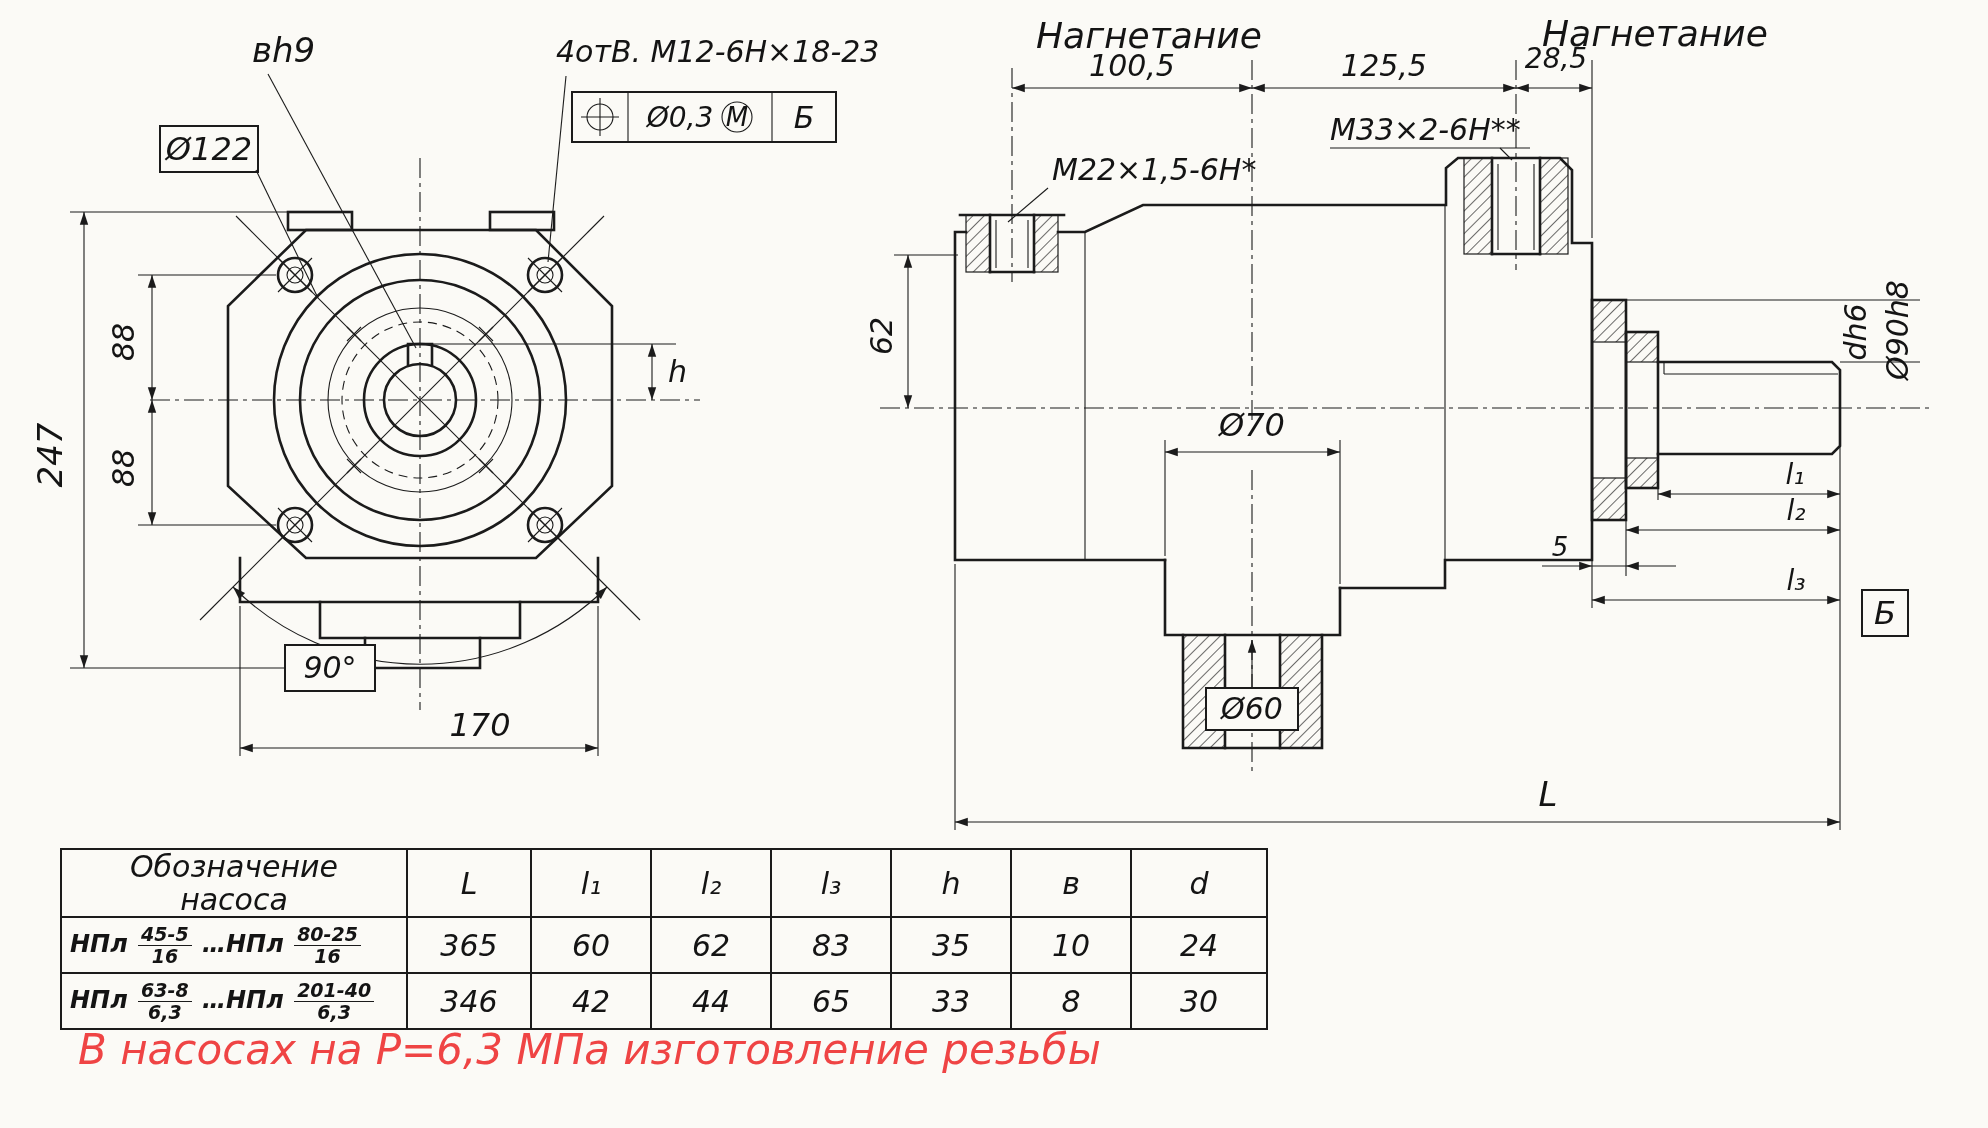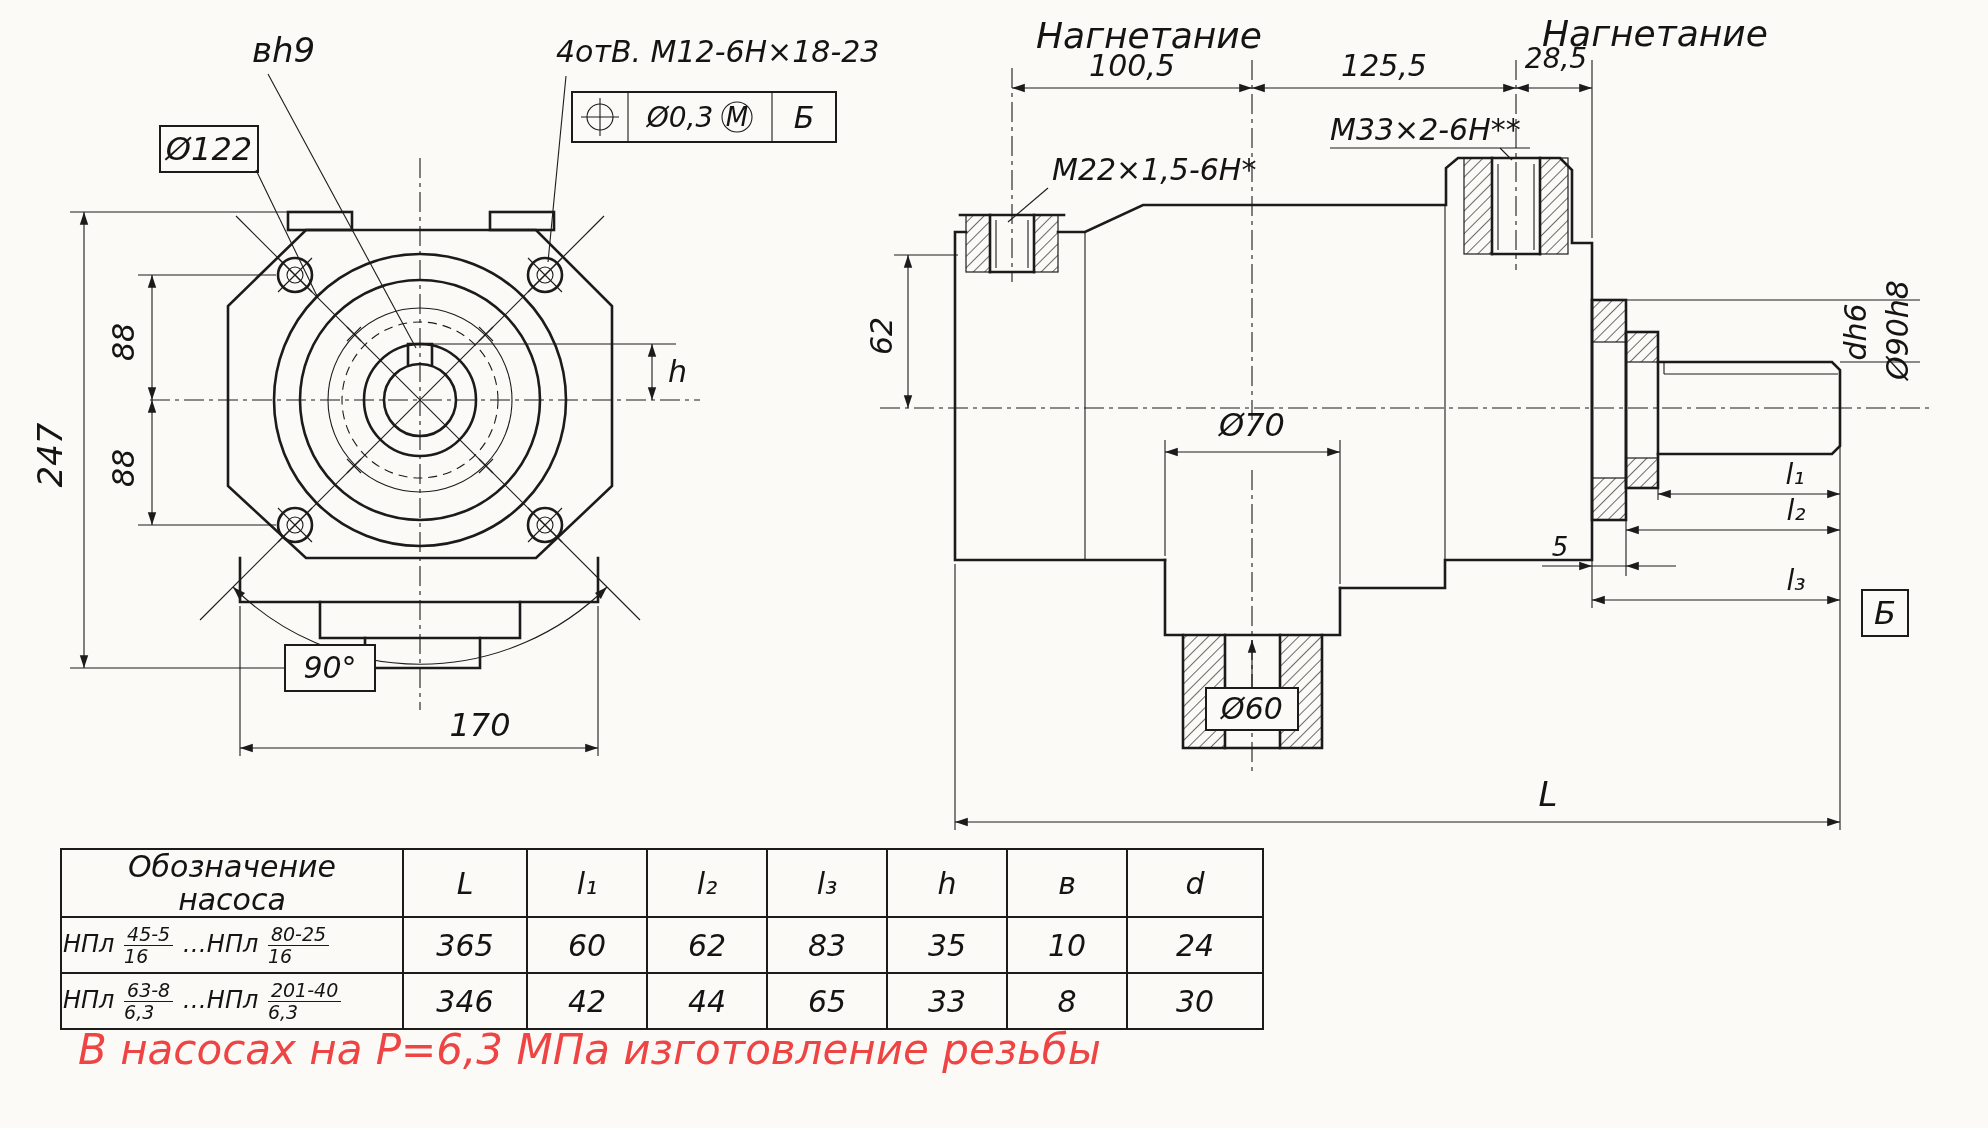--- a/index.html
+++ b/index.html
@@ -15,26 +15,26 @@
   .hatched{fill:url(#hatch);stroke:#1b1b1b;stroke-width:1.2;}
   .wbox{fill:#fbfaf6;stroke:#1b1b1b;stroke-width:2;}
   .t26{font-size:26px;}.t28{font-size:28px;}.t30{font-size:30px;}.t32{font-size:32px;}
   .t34{font-size:34px;}.t36{font-size:36px;}
   
   .dim-table{position:absolute;left:60px;top:848px;border-collapse:collapse;
              font-style:italic;color:#141414;}
   .dim-table td{border:2.2px solid #1b1b1b;text-align:center;vertical-align:middle;
                 padding:0 4px;font-size:30px;}
   .dim-table tr.hdr td{font-size:30px;}
-  .dim-table td.des{width:332px;font-size:24px;text-align:left;padding-left:1px;}
+  .dim-table td.des{width:332px;font-size:24px;text-align:left;padding-left:8px;font-weight:bold;}
   .dim-table td.des-h{width:332px;font-size:23px;line-height:1.1;text-align:center;}
   .dim-table td.v{width:110px;height:54px;}
   .dim-table td.vL{width:114px;}.dim-table td.vd{width:126px;}
   .dim-table tr.hdr td{height:56px;}
-  .frac{display:inline-block;vertical-align:middle;text-align:left;font-size:19px;
+  .frac{display:inline-block;vertical-align:middle;text-align:center;font-size:19px;
         line-height:1.08;margin:0 2px;}
   .fn{display:block;border-bottom:1.6px solid #1b1b1b;padding:0 3px;}
   .fd{display:block;}
   .notes{position:absolute;left:78px;top:1022px;font-style:italic;font-size:42px;
          color:#ef4444;line-height:1.35;}
 </style>
 </head>
 <body>
 
 <div class="page">

